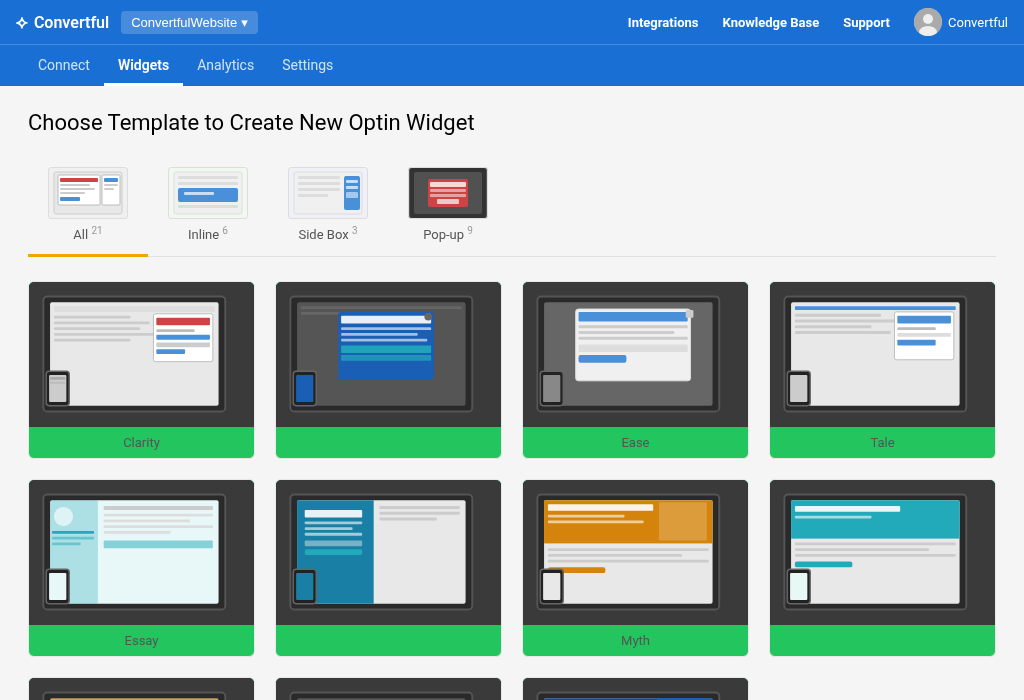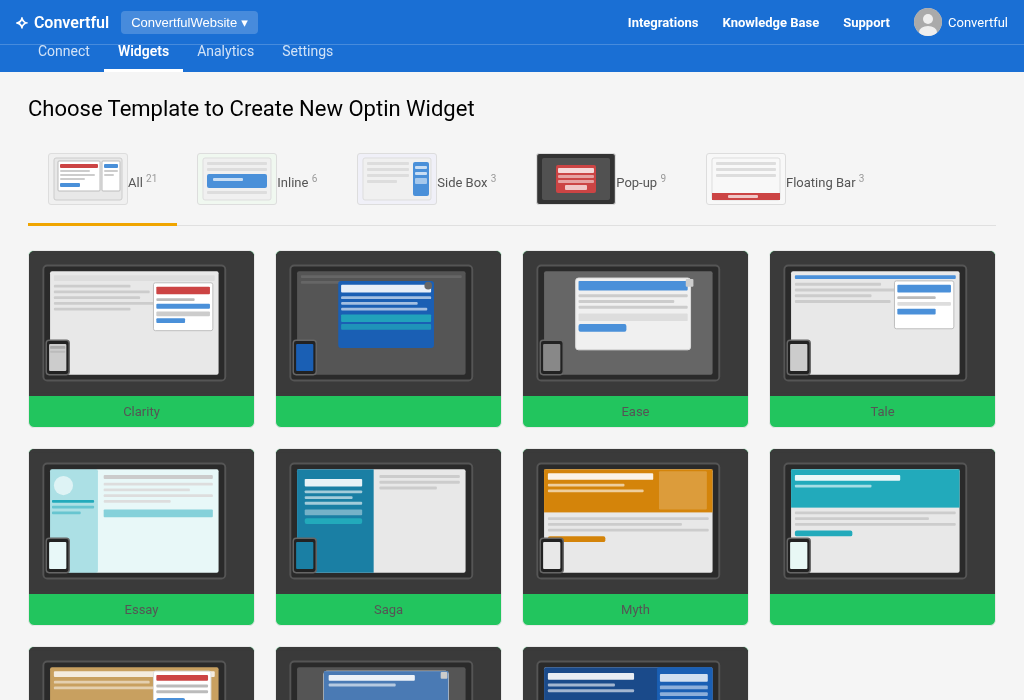--- a/index.html
+++ b/index.html
@@ -28,21 +28,21 @@
       display: flex; align-items: center; gap: 4px;
     }
     .top-nav-right { display: flex; align-items: center; gap: 24px; }
     .top-nav-link { color: white; font-size: 13px; cursor: pointer; text-decoration: none; font-weight: bold; }
     .user-btn { display: flex; align-items: center; gap: 6px; color: white; font-size: 13px; cursor: pointer; }
     .avatar { width: 28px; height: 28px; border-radius: 50%; background: #ccc; overflow: hidden; display: flex; align-items: center; justify-content: center; font-size: 12px; color: #555; }
 
     
     .sub-nav {
       background: #1a6fd4;
-      height: 28px;
+      height: 42px;
       display: flex;
       align-items: flex-end;
       padding: 0 24px;
       border-top: 1px solid rgba(255,255,255,0.2);
     }
     .sub-nav-item {
       color: rgba(255,255,255,0.8);
       font-size: 14px;
       padding: 10px 14px;
       cursor: pointer;
@@ -61,21 +61,21 @@
 
     
     .filter-tabs {
       display: flex;
       gap: 0;
       margin-bottom: 24px;
       border-bottom: 1px solid #e0e0e0;
     }
     .filter-tab {
       display: flex;
-      flex-direction: row;
+      flex-direction: column;
       align-items: center;
       padding: 8px 20px 12px;
       cursor: pointer;
       border-bottom: 3px solid transparent;
       margin-bottom: -1px;
     }
     .filter-tab.active { border-bottom: 3px solid #f0a500; }
     .filter-thumb {
       width: 80px;
       height: 52px;
@@ -236,33 +236,20 @@
           <rect x="18" y="11" width="40" height="28" rx="2" fill="#c44"></rect>
           <rect x="20" y="14" width="36" height="5" rx="1" fill="#fff" opacity="0.8"></rect>
           <rect x="20" y="21" width="36" height="3" rx="1" fill="#fff" opacity="0.5"></rect>
           <rect x="20" y="26" width="36" height="3" rx="1" fill="#fff" opacity="0.5"></rect>
           <rect x="27" y="31" width="22" height="5" rx="1" fill="#fff" opacity="0.7"></rect>
         </svg>
       </div>
       <span class="filter-tab-label">Pop-up <sup>9</sup></span>
     </div>
 
-    <div class="filter-tab">
-      <div class="filter-thumb fb-thumb">
-        <svg width="76" height="50" viewBox="0 0 76 50">
-          <rect x="4" y="4" width="68" height="42" rx="2" fill="#f8f8f8" stroke="#ddd" stroke-width="1"></rect>
-          <rect x="8" y="8" width="60" height="3" rx="1" fill="#ddd"></rect>
-          <rect x="8" y="14" width="60" height="3" rx="1" fill="#ddd"></rect>
-          <rect x="8" y="20" width="60" height="3" rx="1" fill="#ddd"></rect>
-          <rect x="4" y="39" width="68" height="7" rx="0 0 2 2" fill="#c44"></rect>
-          <rect x="20" y="41" width="30" height="3" rx="1" fill="#fff" opacity="0.7"></rect>
-        </svg>
-      </div>
-      <span class="filter-tab-label">Floating Bar <sup>3</sup></span>
-    </div>
   </div>
 
   <div class="template-grid">
 
     <div class="template-card card-clarity">
       <div class="template-preview">
         <svg width="235" height="145" viewBox="0 0 235 145">
           <rect width="235" height="145" fill="#3a3a3a"></rect>
 
           <rect x="15" y="12" width="190" height="120" rx="4" fill="#2a2a2a" stroke="#555" stroke-width="2"></rect>
@@ -399,21 +386,20 @@
           <rect x="30" y="52" width="60" height="3" rx="1" fill="#fff" opacity="0.6"></rect>
           <rect x="30" y="60" width="60" height="6" rx="1" fill="#fff" opacity="0.4"></rect>
           <rect x="30" y="69" width="60" height="6" rx="2" fill="#2ab"></rect>
           <rect x="108" y="24" width="84" height="3" rx="1" fill="#ccc"></rect>
           <rect x="108" y="30" width="84" height="3" rx="1" fill="#ccc"></rect>
           <rect x="108" y="36" width="60" height="3" rx="1" fill="#ccc"></rect>
           <rect x="18" y="90" width="24" height="36" rx="3" fill="#222" stroke="#666" stroke-width="1.5"></rect>
           <rect x="21" y="94" width="18" height="28" rx="1" fill="#1a7fa4"></rect>
         </svg>
       </div>
-      <div class="template-name">Saga</div>
     </div>
 
 
     <div class="template-card card-myth">
       <div class="template-preview">
         <svg width="235" height="145" viewBox="0 0 235 145">
           <rect width="235" height="145" fill="#3a3a3a"></rect>
           <rect x="15" y="12" width="190" height="120" rx="4" fill="#2a2a2a" stroke="#555" stroke-width="2"></rect>
           <rect x="22" y="18" width="176" height="108" rx="2" fill="#e8e8e8"></rect>
           <rect x="22" y="18" width="176" height="45" rx="0" fill="#d4840a"></rect>

